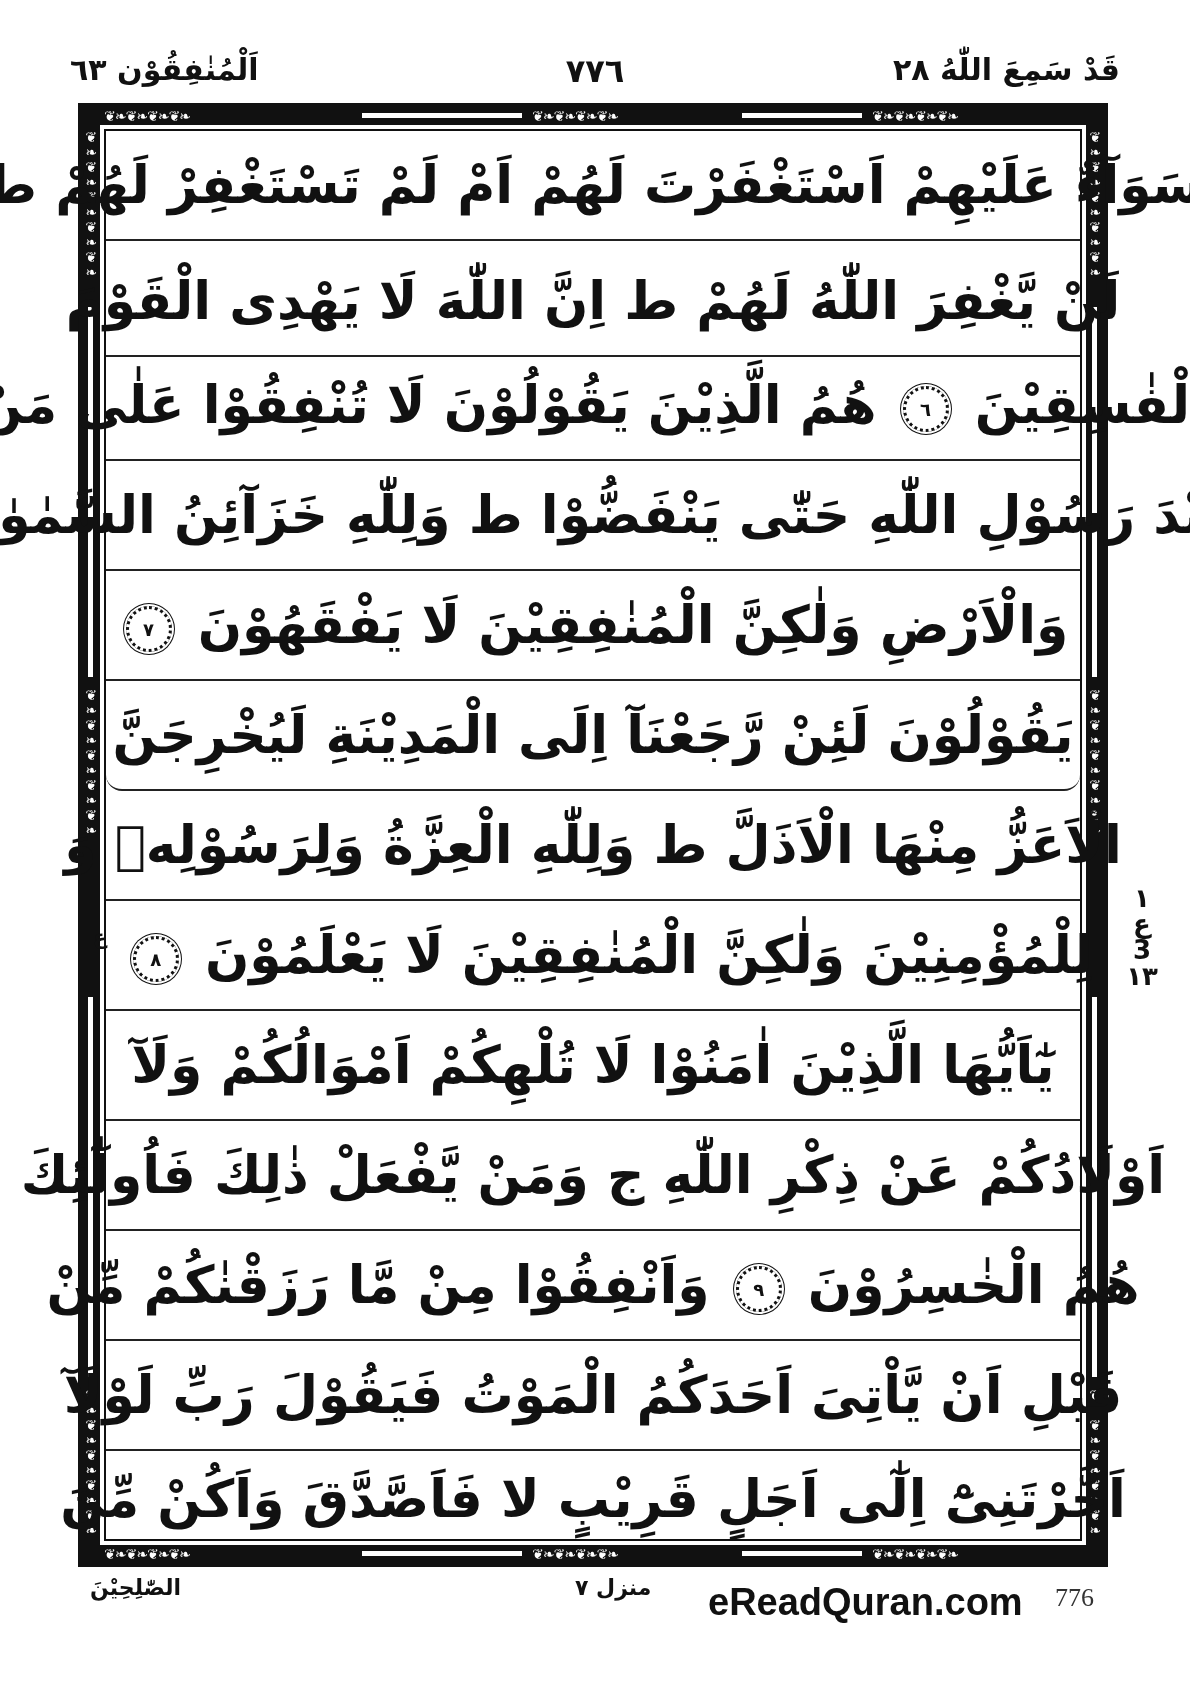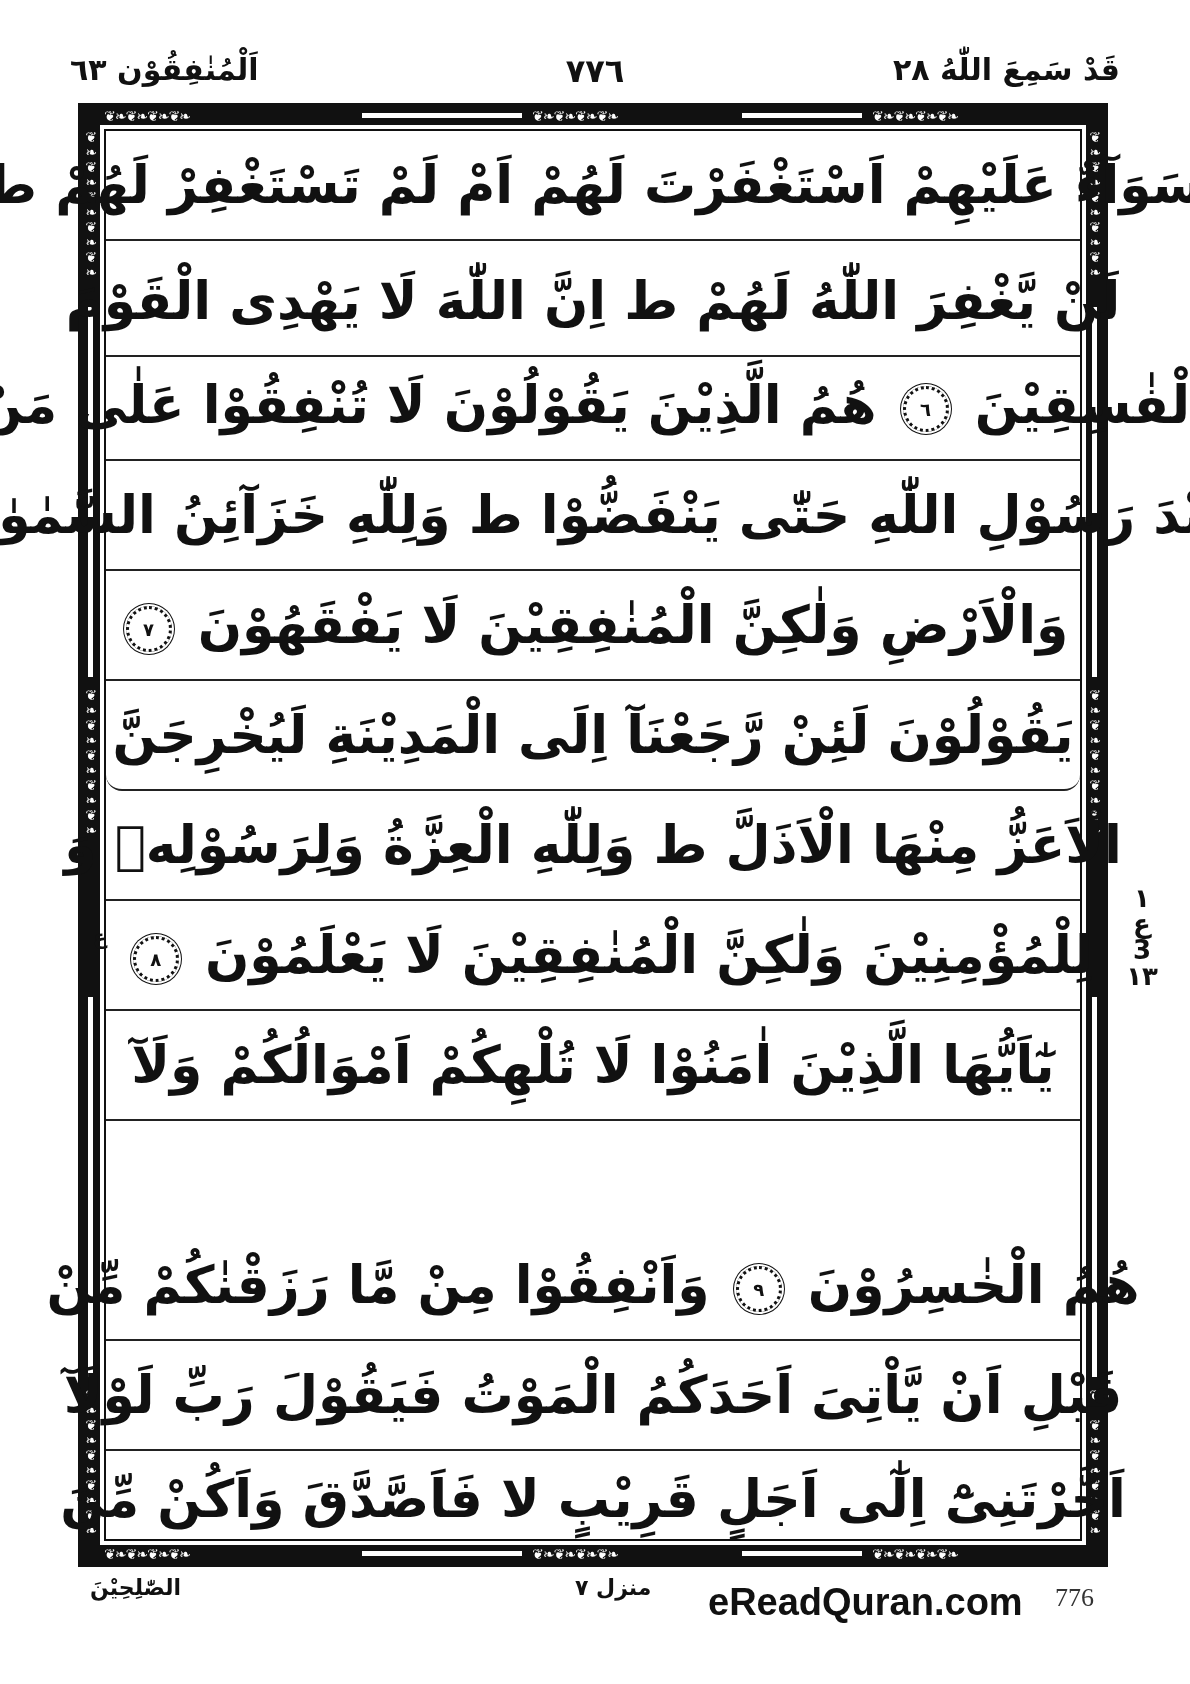--- a/index.html
+++ b/index.html
@@ -118,20 +118,23 @@
     <div class="line" style="top:770px;">
       <span class="line-text">
         <span>لِلْمُؤْمِنِيْنَ وَلٰكِنَّ الْمُنٰفِقِيْنَ لَا يَعْلَمُوْنَ</span>
         <span class="ayah-marker">٨</span>
         <span style="font-size:20px;vertical-align:top;">ع</span>
       </span>
     </div>
     <div class="line" style="top:880px;">
       <span class="line-text">يٰٓاَيُّهَا الَّذِيْنَ اٰمَنُوْا لَا تُلْهِكُمْ اَمْوَالُكُمْ وَلَآ</span>
     </div>
+    <div class="line" style="top:990px;">
+      <span class="line-text">اَوْلَادُكُمْ عَنْ ذِكْرِ اللّٰهِ ج وَمَنْ يَّفْعَلْ ذٰلِكَ فَاُولٰٓئِكَ</span>
+    </div>
     <div class="line" style="top:1100px;">
       <span class="line-text">
         <span>هُمُ الْخٰسِرُوْنَ</span>
         <span class="ayah-marker">٩</span>
         <span>وَاَنْفِقُوْا مِنْ مَّا رَزَقْنٰكُمْ مِّنْ</span>
       </span>
     </div>
     <div class="line" style="top:1210px;text-align:right;">
       <span class="line-text">قَبْلِ اَنْ يَّاْتِىَ اَحَدَكُمُ الْمَوْتُ فَيَقُوْلَ رَبِّ لَوْلَآ</span>
     </div>

